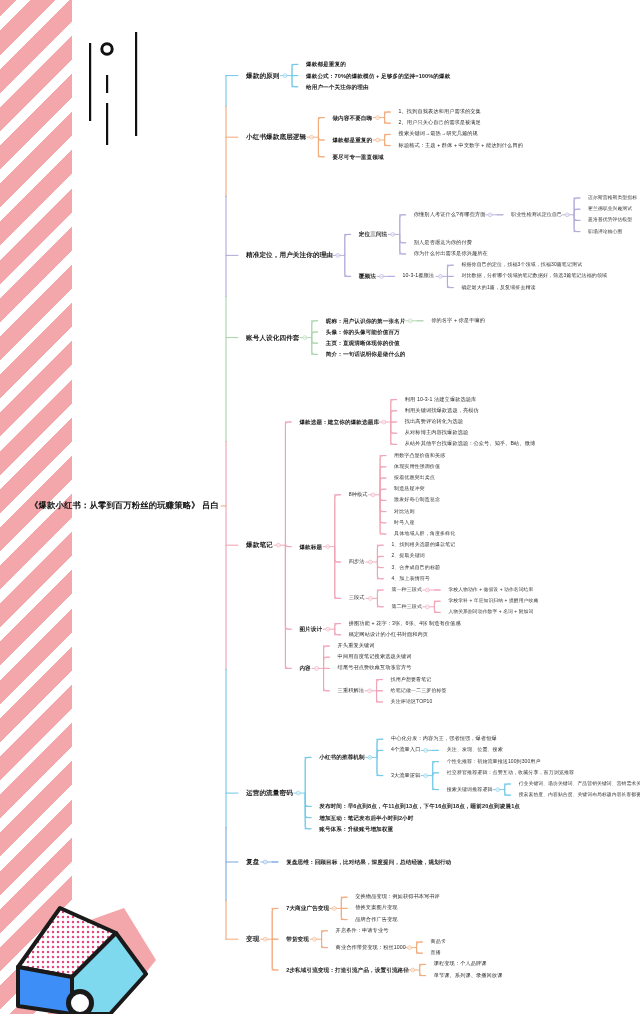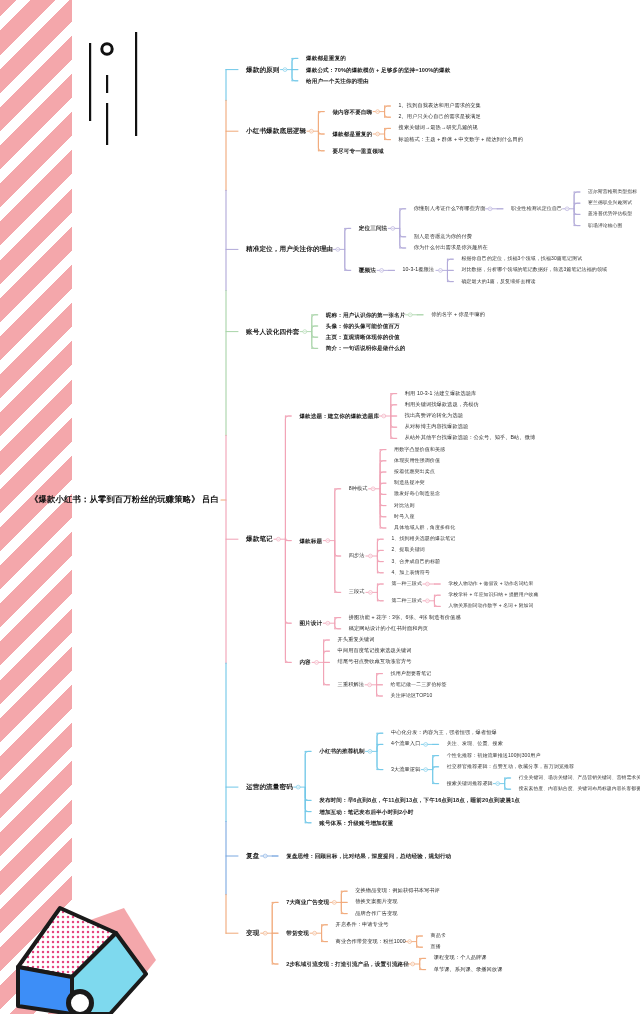--- a/index.html
+++ b/index.html
@@ -15,21 +15,21 @@
     background:repeating-linear-gradient(-45deg,
        #f4a7ab 0px,#f4a7ab 17px,
        #ffffff 17px,#ffffff 27px);
     z-index:1;
   }
   #glyph{position:absolute;left:85px;top:25px;width:60px;height:120px;z-index:2;}
   #cube{position:absolute;left:6px;top:890px;width:165px;height:124px;z-index:3;}
   #dot-bl{position:absolute;left:66px;top:989px;width:18px;height:18px;border:5px solid #1a1a1a;border-radius:50%;z-index:4;background:#fff;}
 
   
-  #map{position:absolute;left:0;top:11px;width:640px;height:897px;z-index:5;}
+  #map{position:absolute;left:0;top:17px;width:640px;height:897px;z-index:5;}
   .node{
     position:absolute;
     font-size:5.4px;
     line-height:1.1;
     color:#1c1c1c;
     white-space:nowrap;
     transform:translateY(-50%);
     letter-spacing:0.1px;
   }
   .root{

